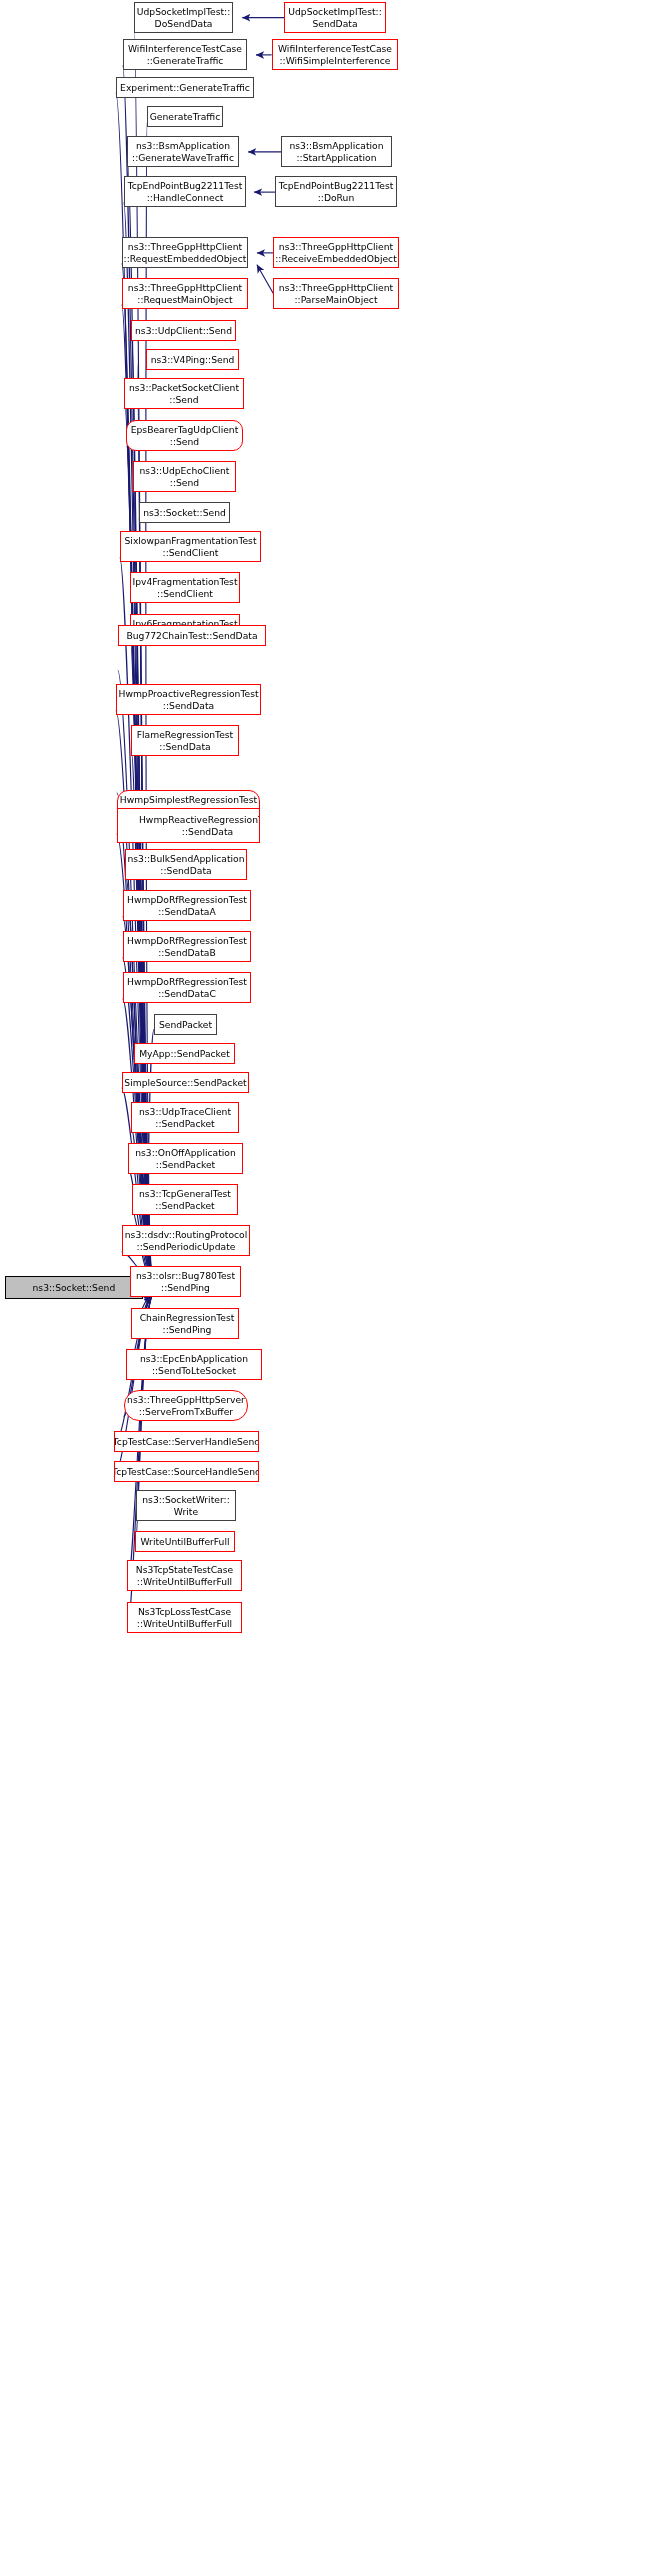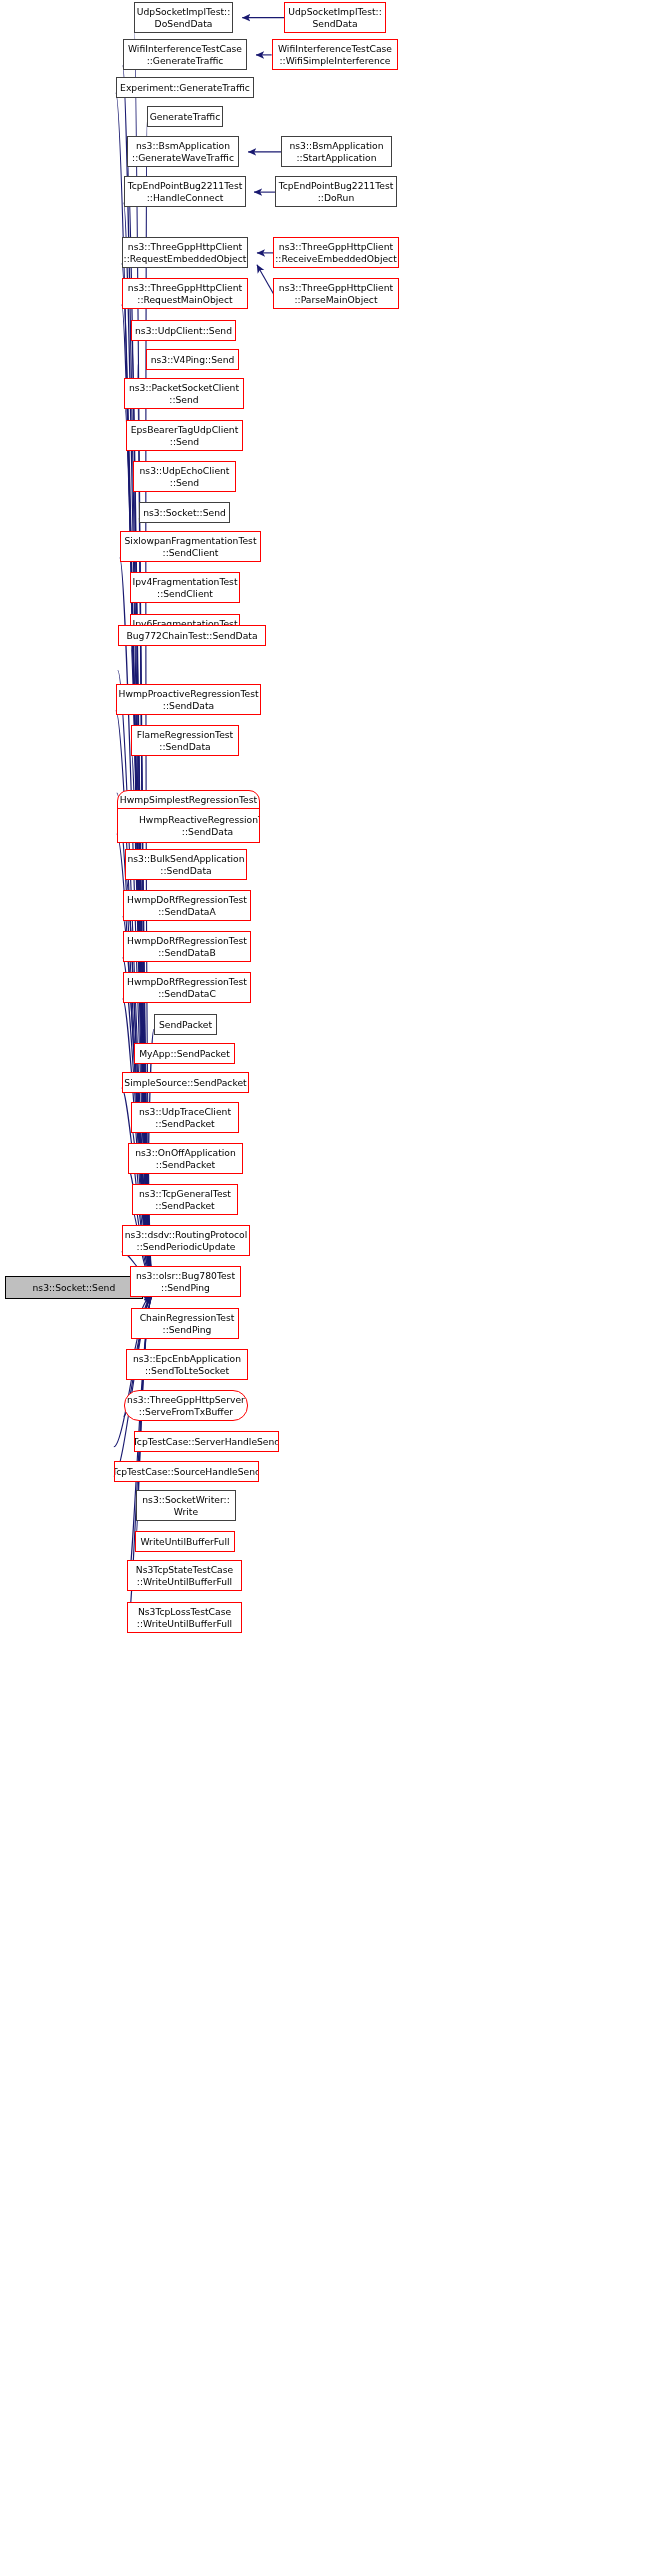--- a/index.html
+++ b/index.html
@@ -88,21 +88,21 @@
       <div class="node black" style="left: 124px; top: 176px; width: 122px; height: 31px;">TcpEndPointBug2211Test
 ::HandleConnect</div>
       <div class="node black" style="left: 122px; top: 237px; width: 126px; height: 31px;">ns3::ThreeGppHttpClient
 ::RequestEmbeddedObject</div>
       <div class="node red" style="left: 122px; top: 278px; width: 126px; height: 31px;">ns3::ThreeGppHttpClient
 ::RequestMainObject</div>
       <div class="node red" style="left: 131px; top: 320px; width: 105px; height: 20.6px;">ns3::UdpClient::Send</div>
       <div class="node red" style="left: 137px; top: 349px; width: 93px; height: 20.6px; margin-left: 9px;">ns3::V4Ping::Send</div>
       <div class="node red" style="left: 124px; top: 378px; width: 120px; height: 31px;">ns3::PacketSocketClient
 ::Send</div>
-      <div class="node red" style="left: 126px; top: 420px; width: 117px; height: 31px;">EpsBearerTagUdpClient
+      <div class="node red" style="left: 126px; top: 420px; width: 117px; height: 31px; border-radius: 10px;">EpsBearerTagUdpClient
 ::Send</div>
       <div class="node red" style="left: 133px; top: 461px; width: 103px; height: 31px;">ns3::UdpEchoClient
 ::Send</div>
       <div class="node black" style="left: 139px; top: 502px; width: 91px; height: 20.6px;">ns3::Socket::Send</div>
       <div class="node red" style="left: 120px; top: 531px; width: 141px; height: 31px;">SixlowpanFragmentationTest
 ::SendClient</div>
       <div class="node red" style="left: 130px; top: 572px; width: 110px; height: 31px;">Ipv4FragmentationTest
 ::SendClient</div>
       <div class="node red" style="left: 130px; top: 614px; width: 110px; height: 31px;">Ipv6FragmentationTest
 ::SendClient</div>
@@ -131,25 +131,25 @@
       <div class="node red" style="left: 128px; top: 1143px; width: 115px; height: 31px;">ns3::OnOffApplication
 ::SendPacket</div>
       <div class="node red" style="left: 132px; top: 1184px; width: 106px; height: 31px;">ns3::TcpGeneralTest
 ::SendPacket</div>
       <div class="node red" style="left: 122px; top: 1225px; width: 128px; height: 31px;">ns3::dsdv::RoutingProtocol
 ::SendPeriodicUpdate</div>
       <div class="node red" style="left: 130px; top: 1266px; width: 111px; height: 31px;">ns3::olsr::Bug780Test
 ::SendPing</div>
       <div class="node red" style="left: 131px; top: 1308px; width: 108px; height: 31px; padding-left: 6px;">ChainRegressionTest
 ::SendPing</div>
-      <div class="node red" style="left: 126px; top: 1349px; width: 122px; height: 31px;">ns3::EpcEnbApplication
+      <div class="node red" style="left: 126px; top: 1349px; width: 136px; height: 31px;">ns3::EpcEnbApplication
 ::SendToLteSocket</div>
       <div class="node red" style="left: 124px; top: 1390px; width: 124px; height: 31px; border-radius: 15px;">ns3::ThreeGppHttpServer
 ::ServeFromTxBuffer</div>
-      <div class="node red" style="left: 114px; top: 1431px; width: 145px; height: 20.6px; margin-left: 20px;">TcpTestCase::ServerHandleSend</div>
+      <div class="node red" style="left: 114px; top: 1431px; width: 145px; height: 20.6px;">TcpTestCase::ServerHandleSend</div>
       <div class="node red" style="left: 114px; top: 1461px; width: 145px; height: 20.6px;">TcpTestCase::SourceHandleSend</div>
       <div class="node black" style="left: 136px; top: 1490px; width: 100px; height: 31px;">ns3::SocketWriter::
 Write</div>
       <div class="node red" style="left: 135px; top: 1531px; width: 100px; height: 20.6px;">WriteUntilBufferFull</div>
       <div class="node red" style="left: 127px; top: 1560px; width: 115px; height: 31px;">Ns3TcpStateTestCase
 ::WriteUntilBufferFull</div>
       <div class="node red" style="left: 127px; top: 1602px; width: 115px; height: 31px;">Ns3TcpLossTestCase
 ::WriteUntilBufferFull</div>
       <div class="node red" style="left: 284px; top: 2px; width: 102px; height: 31px;">UdpSocketImplTest::
 SendData</div>

